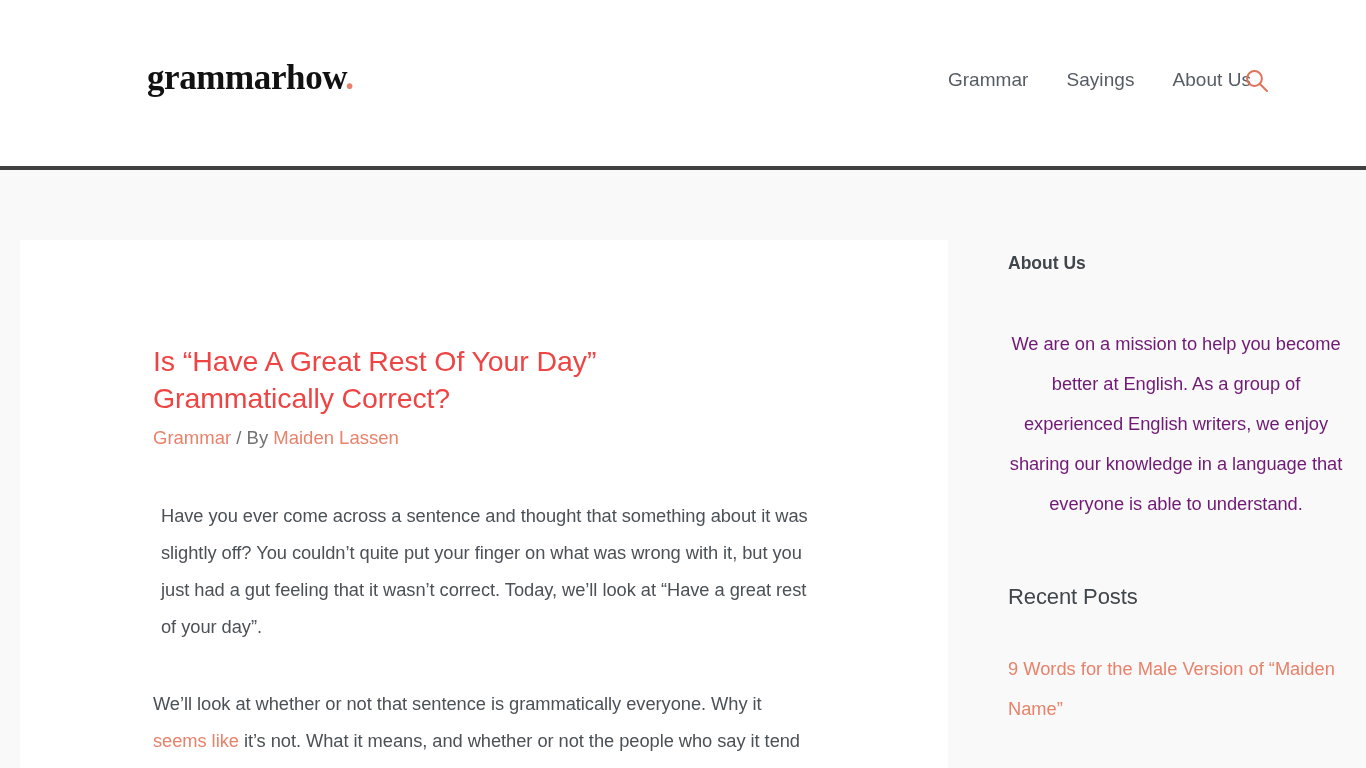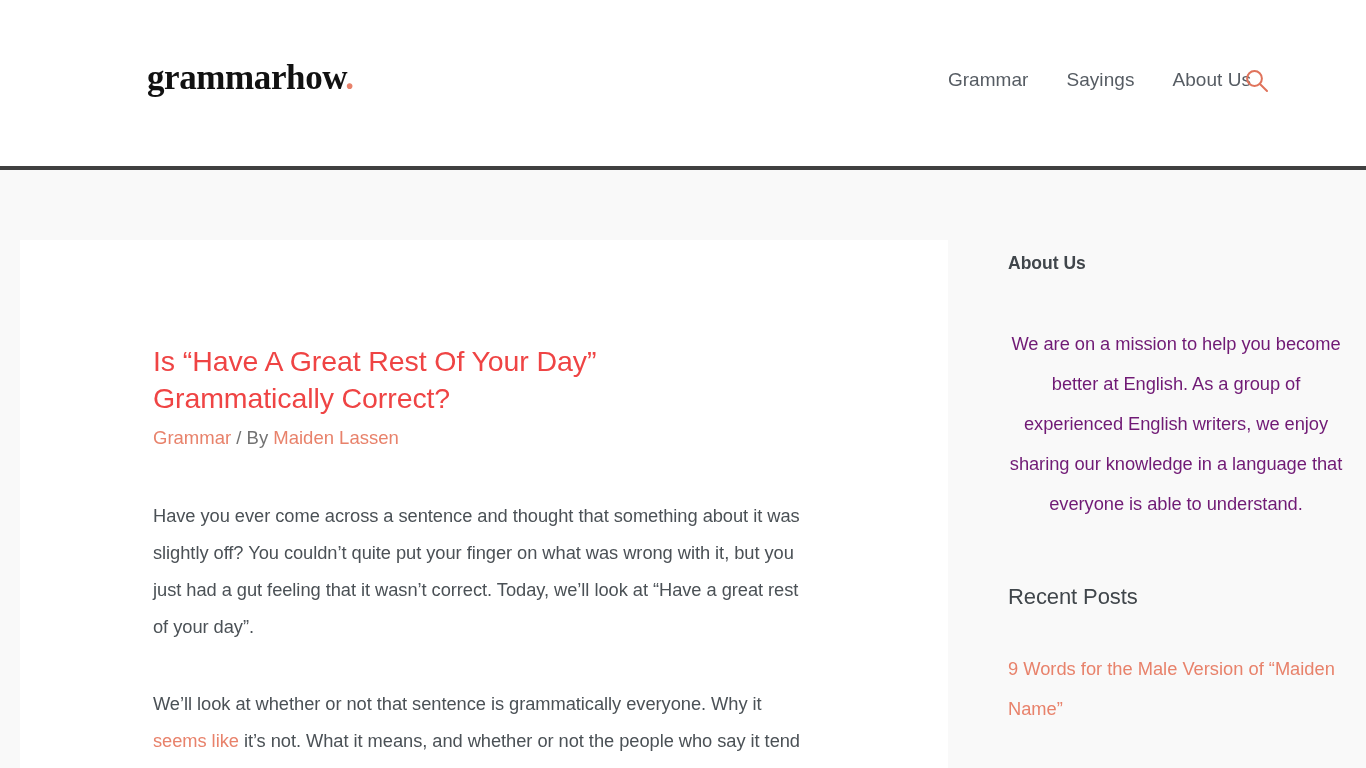--- a/index.html
+++ b/index.html
@@ -97,21 +97,21 @@
     text-decoration: none;
   }
   #article-meta .meta-sep { color: #737373; }
   .article-p {
     margin-top: 40px;
     font-size: 18.3px;
     line-height: 37px;
     color: #4b5156;
     letter-spacing: -0.05px;
   }
-  .article-p:first-of-type { margin-top: 46px; }
+  .article-p:first-of-type { margin-top: 46px; margin-left: 8px; }
   .inline-link {
     color: #e8826b;
     text-decoration: none;
   }
 
   
   #sidebar {
     position: absolute;
     left: 1008px; top: 240px;
     width: 340px;

